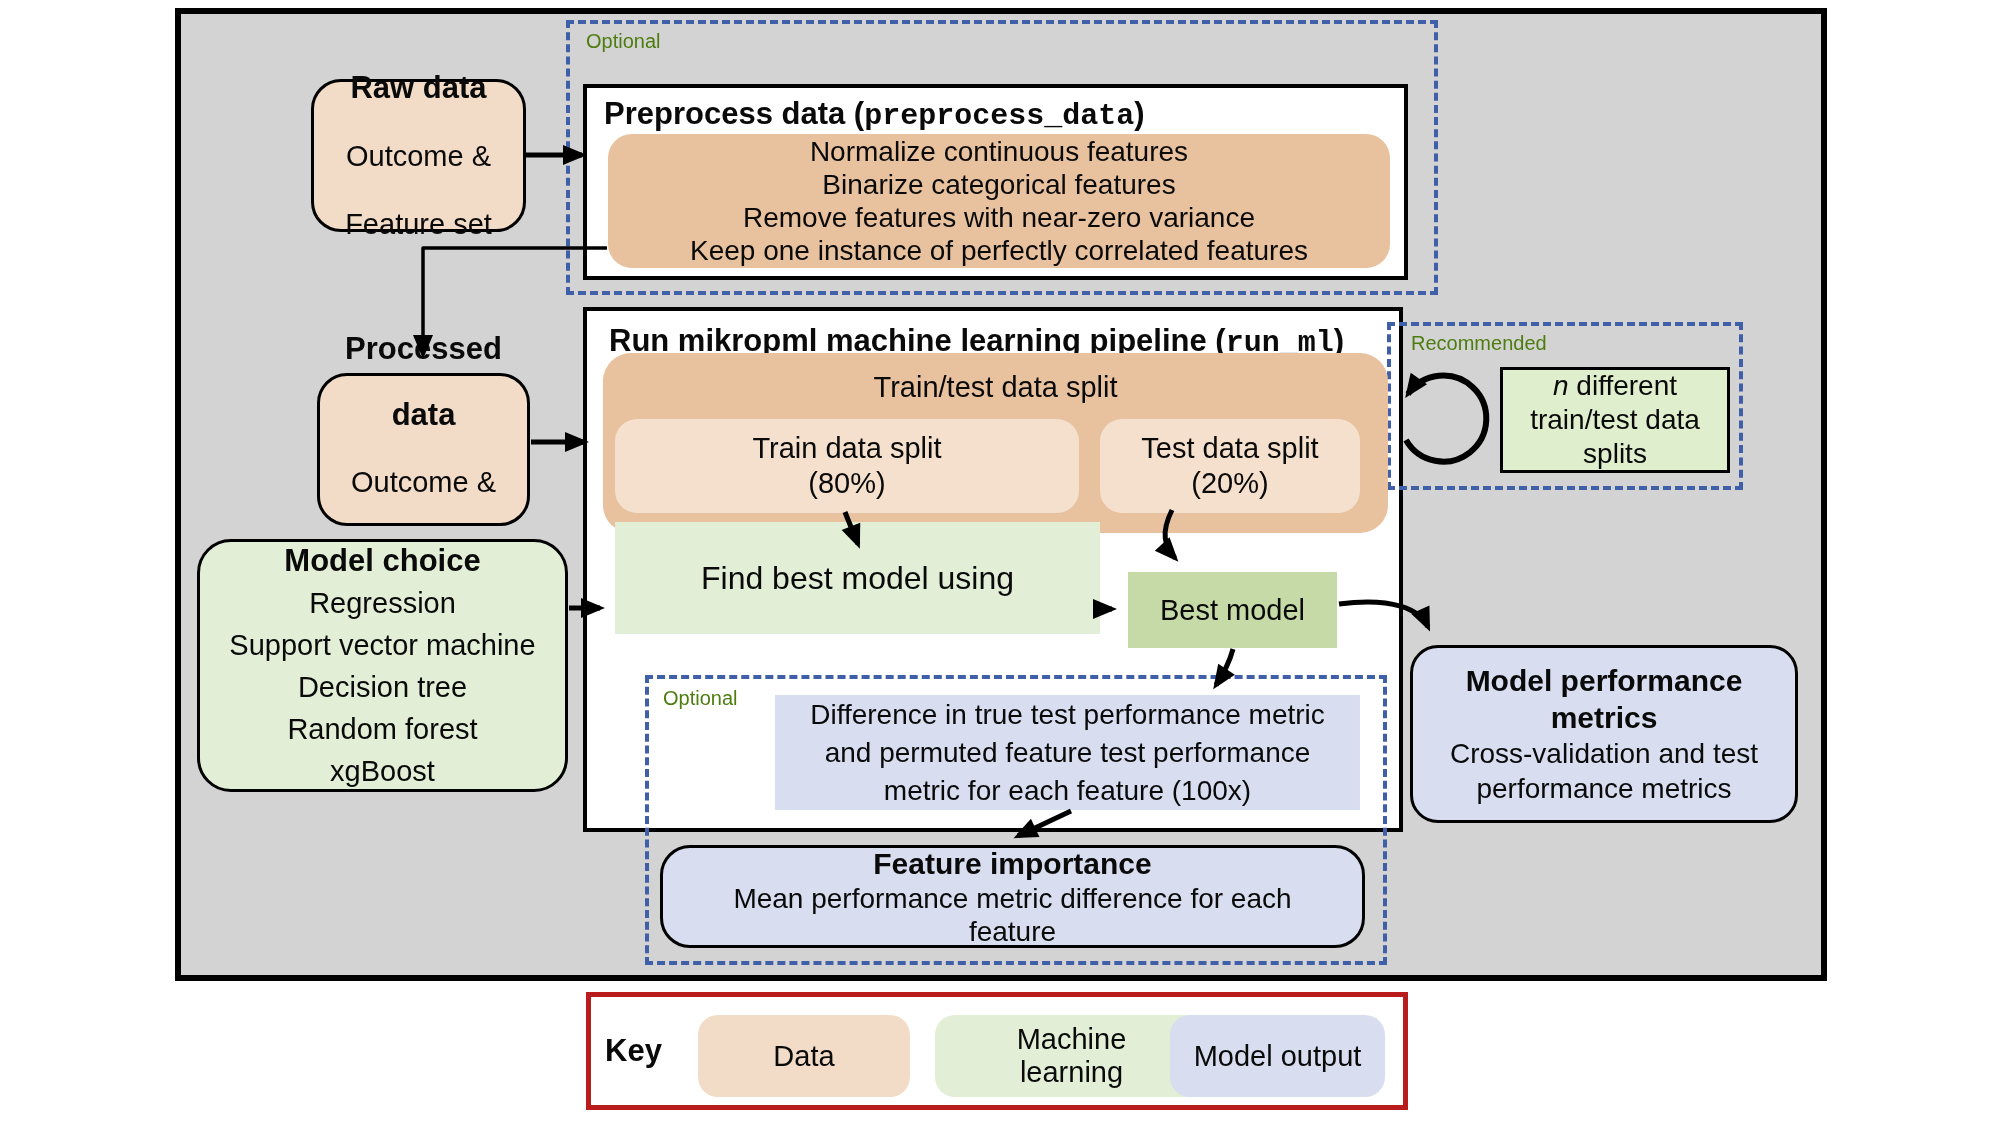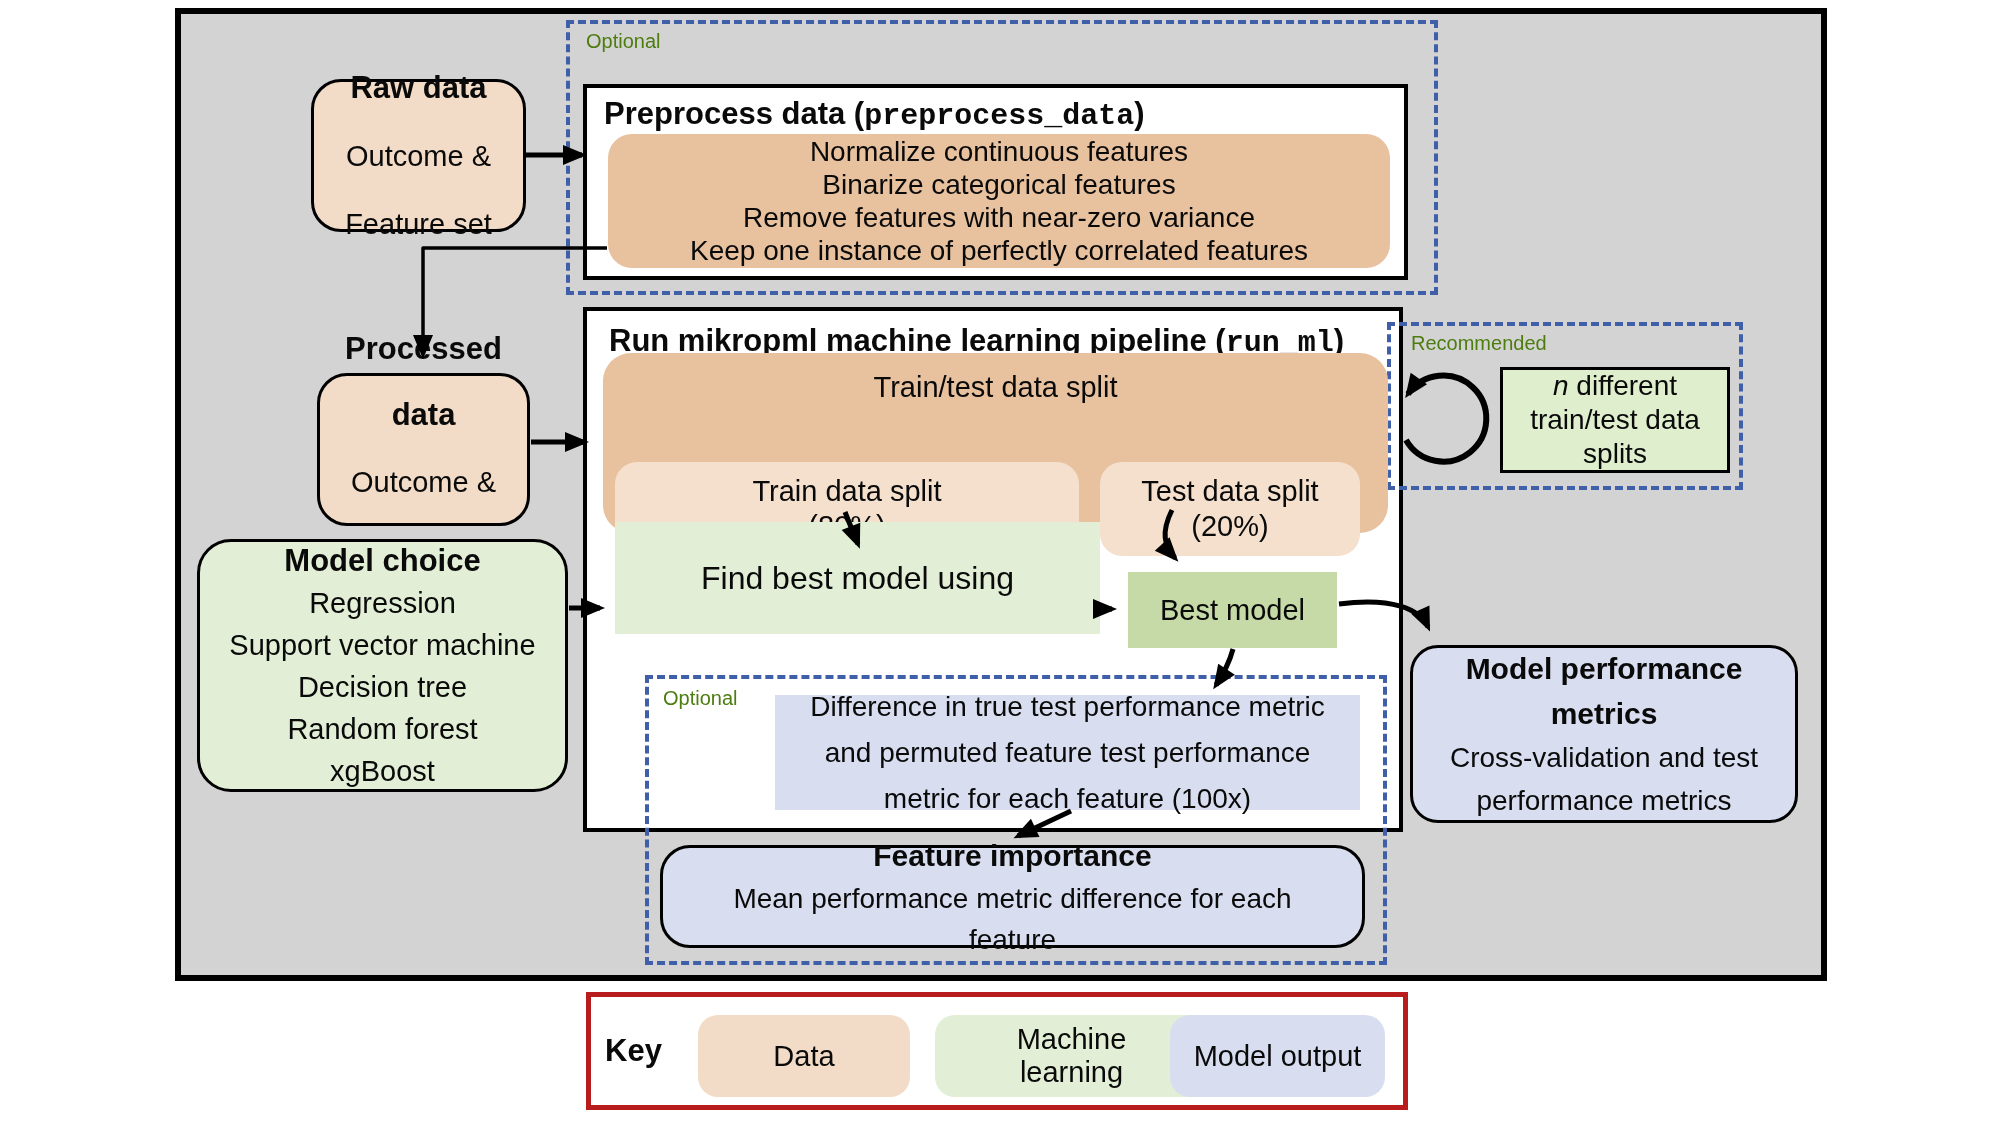--- a/index.html
+++ b/index.html
@@ -20,25 +20,25 @@
   
   .whitebox{background:#fff;border:4px solid #000;z-index:5;}
   .pre-box{left:583px;top:84px;width:825px;height:196px;}
   .runml-box{left:583px;top:307px;width:820px;height:525px;}
   .sec-title{position:absolute;font-size:31px;font-weight:bold;white-space:nowrap;}
   .code{font-family:"Liberation Mono","DejaVu Sans Mono",monospace;font-weight:bold;font-size:30px;}
   
   .cbox{z-index:15;display:flex;flex-direction:column;align-items:center;justify-content:center;text-align:center;}
   .peach{background:#f2dcc7;gap:32px;}
   .orange{background:#e8c19e;}
-  .peach-sub{background:#f4e0cd;margin-top:43px;}
+  .peach-sub{background:#f4e0cd;}
   .green-light{background:#e2efd6;}
   .green-mid{background:#dfeecd;}
   .green-dark{background:#c6daa8;}
-  .lav{background:#d8def0;gap:8px;}
+  .lav{background:#d8def0;}
   .blackborder{border:3px solid #000;}
   .raw{left:311px;top:79px;width:215px;height:153px;border-radius:30px;font-size:29px;line-height:36px;}
   .processed{left:317px;top:373px;width:213px;height:153px;border-radius:30px;font-size:29px;line-height:36px;}
   .bold-line{font-weight:bold;font-size:31px;}
   .presteps{left:608px;top:134px;width:782px;height:134px;border-radius:24px;font-size:28px;line-height:33px;z-index:15;}
   .traintest{left:603px;top:353px;width:785px;height:180px;border-radius:28px;z-index:15;}
   .tt-title{position:absolute;top:18px;left:0;width:100%;text-align:center;font-size:29px;}
   .trainsub{left:615px;top:419px;width:464px;height:94px;border-radius:22px;font-size:29px;line-height:35px;}
   .testsub{left:1100px;top:419px;width:260px;height:94px;border-radius:22px;font-size:29px;line-height:35px;}
   .findbest{left:615px;top:522px;width:485px;height:112px;font-size:32px;line-height:38px;}

